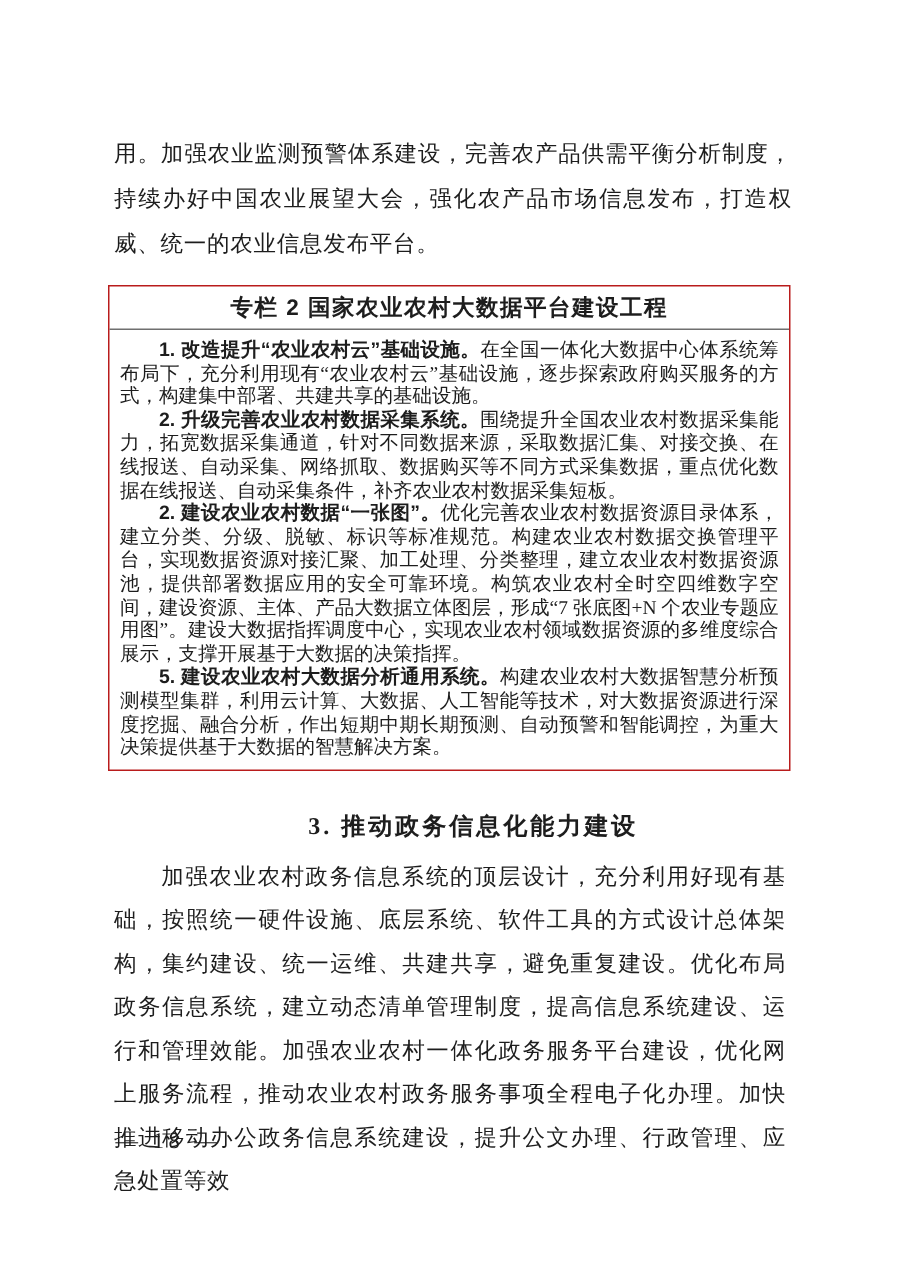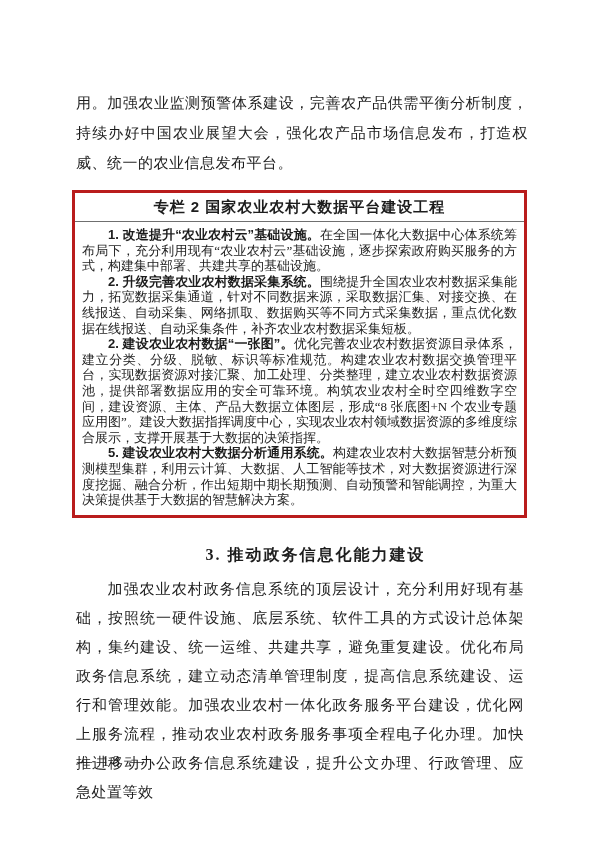--- a/index.html
+++ b/index.html
@@ -24,21 +24,21 @@
     line-height:30px;
     letter-spacing:0.5px;
     text-align:justify;
     text-justify:inter-ideograph;
     margin:0;
   }
   .callout-box{
     margin-top:12px;
     margin-left:-4px;
     width:455px;
-    border:3px solid #b91c1c;
+    border:1px solid #b91c1c;
     box-sizing:border-box;
     background:#fff;
   }
   .box-title{
     font-family:"Liberation Sans","DejaVu Sans",sans-serif;
     font-weight:bold;
     font-size:15px;
     text-align:center;
     letter-spacing:1px;
     padding:5px 0 4px 0;
@@ -90,21 +90,21 @@
 <div class="page">
   <div class="content">
 
     <p class="p-intro">用。加强农业监测预警体系建设，完善农产品供需平衡分析制度，持续办好中国农业展望大会，强化农产品市场信息发布，打造权威、统一的农业信息发布平台。</p>
 
     <div class="callout-box">
       <div class="box-title">专栏 2 国家农业农村大数据平台建设工程</div>
       <div class="box-body">
         <p class="box-item"><span class="lead">1. 改造提升“农业农村云”基础设施。</span><span>在全国一体化大数据中心体系统筹布局下，充分利用现有“农业农村云”基础设施，逐步探索政府购买服务的方式，构建集中部署、共建共享的基础设施。</span></p>
         <p class="box-item"><span class="lead">2. 升级完善农业农村数据采集系统。</span><span>围绕提升全国农业农村数据采集能力，拓宽数据采集通道，针对不同数据来源，采取数据汇集、对接交换、在线报送、自动采集、网络抓取、数据购买等不同方式采集数据，重点优化数据在线报送、自动采集条件，补齐农业农村数据采集短板。</span></p>
-        <p class="box-item"><span class="lead">2. 建设农业农村数据“一张图”。</span><span>优化完善农业农村数据资源目录体系，建立分类、分级、脱敏、标识等标准规范。构建农业农村数据交换管理平台，实现数据资源对接汇聚、加工处理、分类整理，建立农业农村数据资源池，提供部署数据应用的安全可靠环境。构筑农业农村全时空四维数字空间，建设资源、主体、产品大数据立体图层，形成“8 张底图+N 个农业专题应用图”。建设大数据指挥调度中心，实现农业农村领域数据资源的多维度综合展示，支撑开展基于大数据的决策指挥。</span></p>
+        <p class="box-item"><span class="lead">2. 建设农业农村数据“一张图”。</span><span>优化完善农业农村数据资源目录体系，建立分类、分级、脱敏、标识等标准规范。构建农业农村数据交换管理平台，实现数据资源对接汇聚、加工处理、分类整理，建立农业农村数据资源池，提供部署数据应用的安全可靠环境。构筑农业农村全时空四维数字空间，建设资源、主体、产品大数据立体图层，形成“7 张底图+N 个农业专题应用图”。建设大数据指挥调度中心，实现农业农村领域数据资源的多维度综合展示，支撑开展基于大数据的决策指挥。</span></p>
         <p class="box-item"><span class="lead">5. 建设农业农村大数据分析通用系统。</span><span>构建农业农村大数据智慧分析预测模型集群，利用云计算、大数据、人工智能等技术，对大数据资源进行深度挖掘、融合分析，作出短期中期长期预测、自动预警和智能调控，为重大决策提供基于大数据的智慧解决方案。</span></p>
       </div>
     </div>
 
     <h3 class="section-heading">3. 推动政务信息化能力建设</h3>
 
     <p class="p-body">加强农业农村政务信息系统的顶层设计，充分利用好现有基础，按照统一硬件设施、底层系统、软件工具的方式设计总体架构，集约建设、统一运维、共建共享，避免重复建设。优化布局政务信息系统，建立动态清单管理制度，提高信息系统建设、运行和管理效能。加强农业农村一体化政务服务平台建设，优化网上服务流程，推动农业农村政务服务事项全程电子化办理。加快推进移动办公政务信息系统建设，提升公文办理、行政管理、应急处置等效</p>
 
   </div>
 

